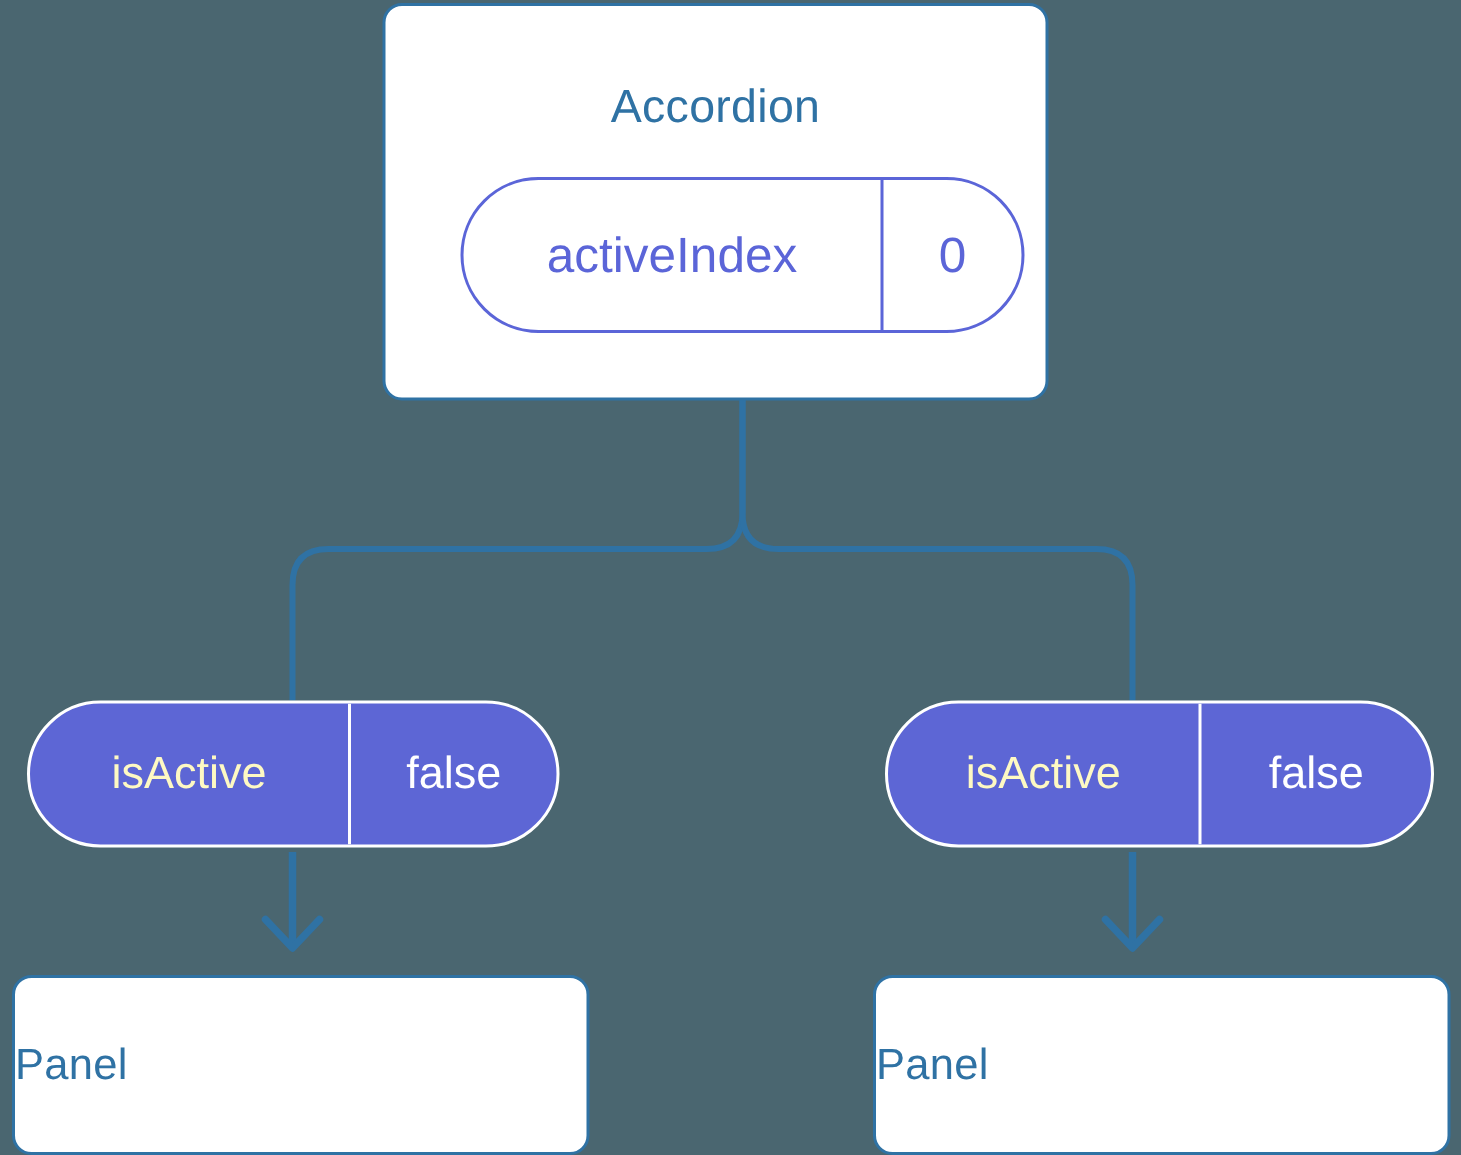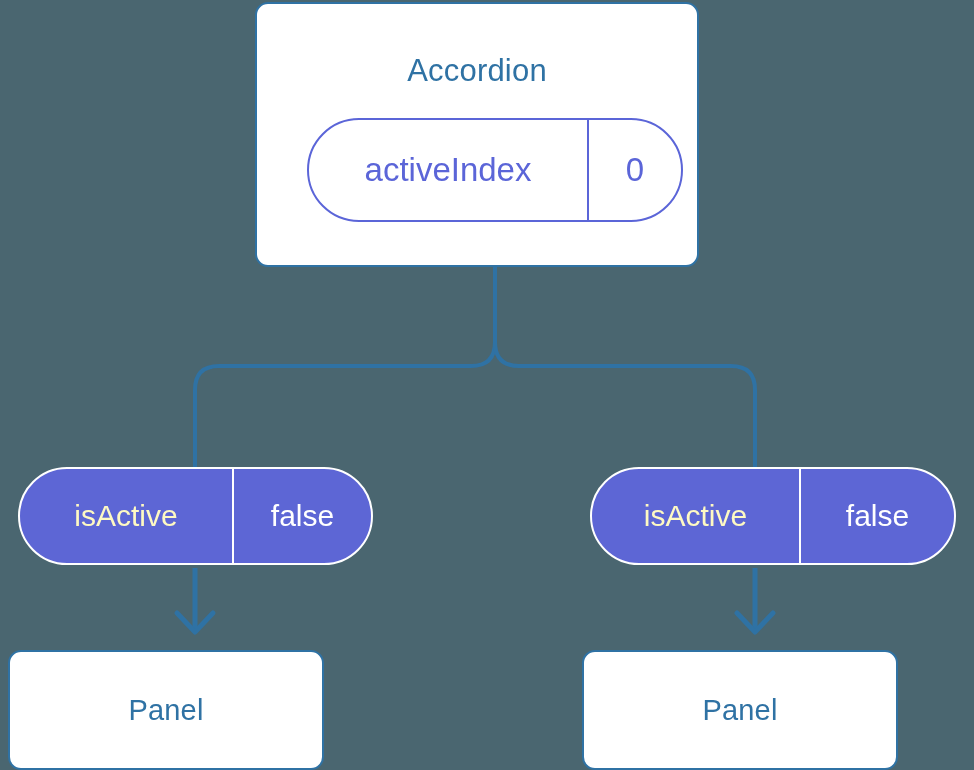--- a/index.html
+++ b/index.html
@@ -53,25 +53,24 @@
     top: 2px;
     width: 444px;
     height: 265px;
   }
   #accordion-card .card-title {
     margin-top: 49px;
   }
 
   .panel-card {
     top: 650px;
-    width: 316px;
+    width: 385px;
     height: 120px;
     display: flex;
     align-items: center;
-    justify-content: center;
   }
   #panel-left  { left: 8px; }
   #panel-right { left: 582px; }
   .panel-card .card-title {
     font-size: 29px;
     margin: 0;
   }
 
   
   .pill {

